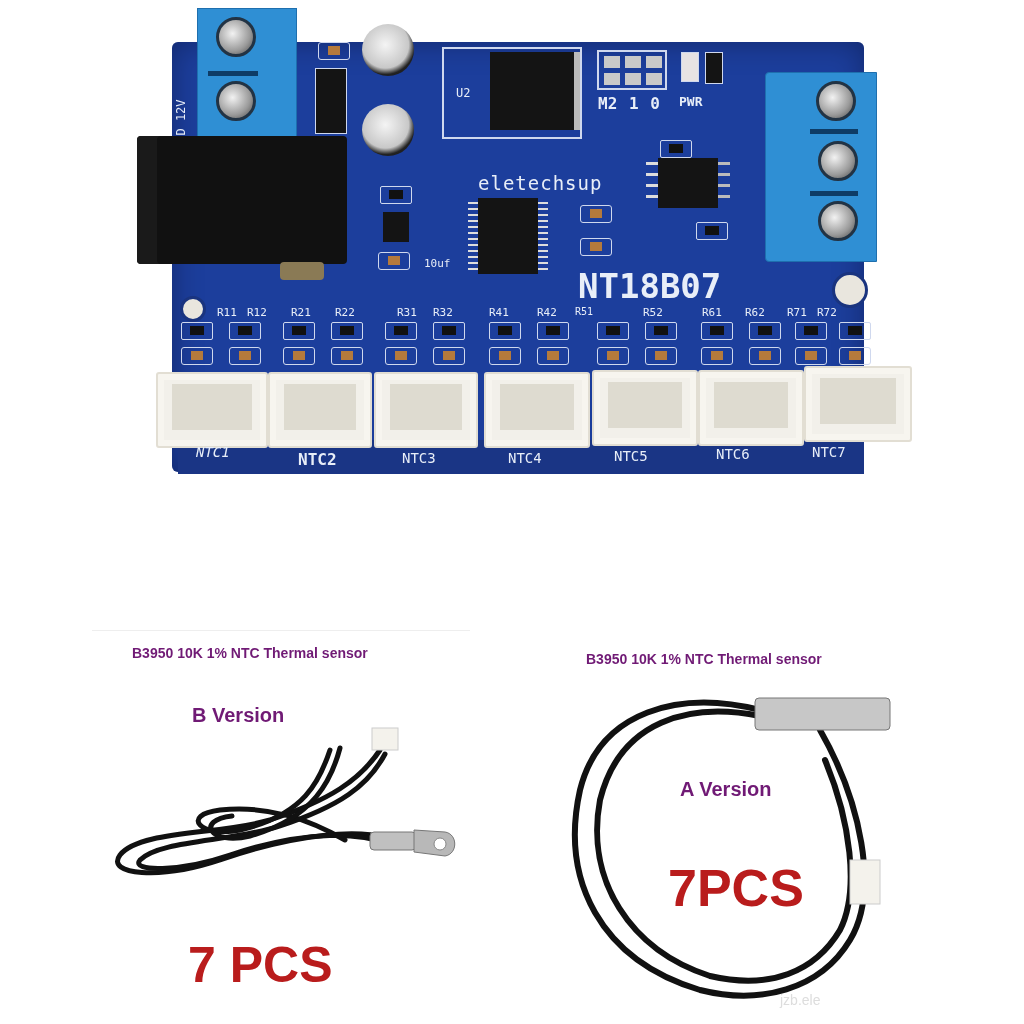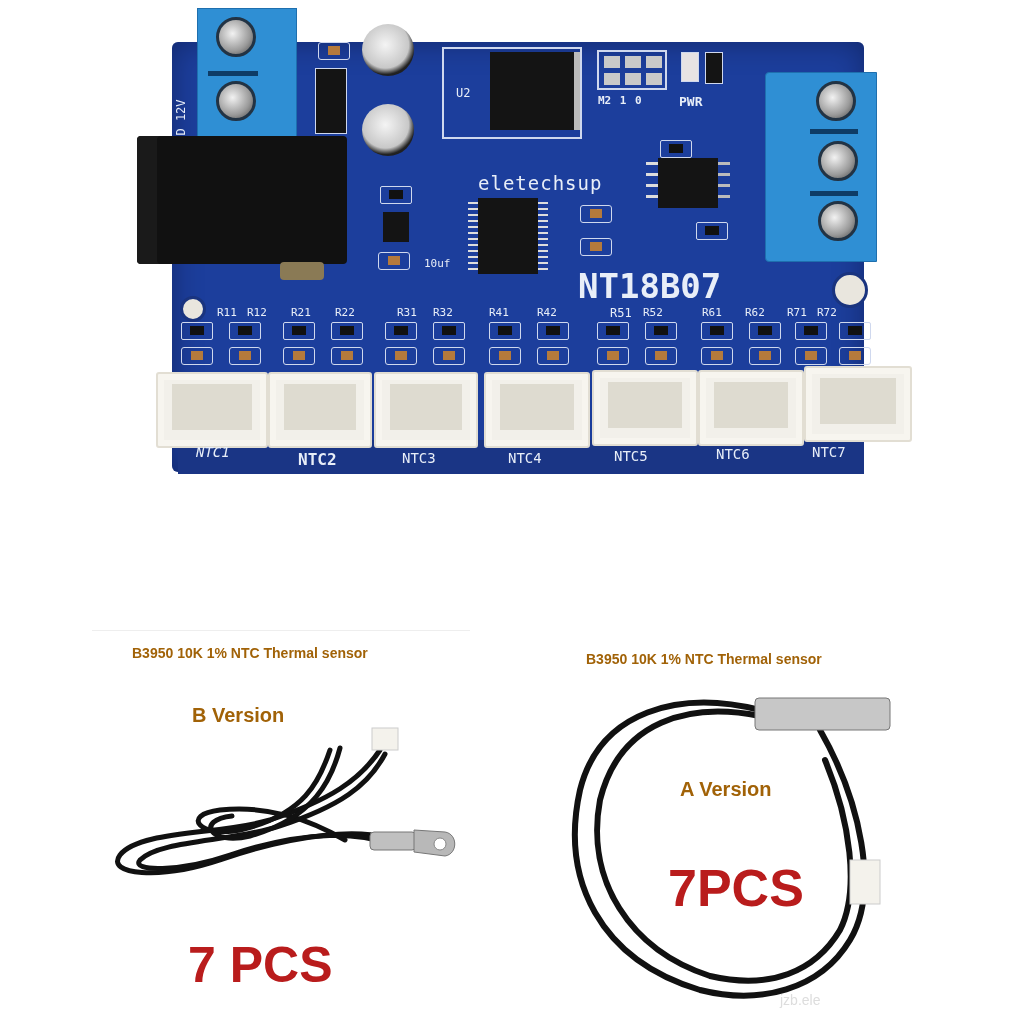--- a/index.html
+++ b/index.html
@@ -14,21 +14,21 @@
   .screw{width:34px;height:34px;border-radius:50%;background:radial-gradient(circle at 40% 40%,#f2f2f2,#9a9a9a 60%,#444 100%);border:3px solid #234;}
   .cap{width:52px;height:52px;border-radius:50%;background:radial-gradient(circle at 45% 40%,#f4f4f4,#c8c8c8 55%,#222 70%,#111 100%);}
   .chip{background:#141414;}
   .smd{width:30px;height:16px;border:1px solid #cfd8ee;border-radius:3px;}
   .smd::after{content:"";position:absolute;left:9px;top:3px;width:12px;height:9px;background:#b57a3c;}
   .res{width:30px;height:16px;border:1px solid #cfd8ee;border-radius:2px;}
   .res::after{content:"";position:absolute;left:8px;top:3px;width:14px;height:9px;background:#111;}
   .jst{background:#f2f0ea;border:2px solid #e2ded3;border-radius:3px;box-shadow:inset 0 0 0 6px #f7f5ef;}
   .jst-inner{position:absolute;left:14px;top:10px;right:14px;bottom:16px;background:#dedbd0;}
   .hole{width:30px;height:30px;border-radius:50%;background:#e9e6de;border:3px solid #1a347f;}
-  .red{color:#a16207;font-weight:bold;font-family:"Liberation Sans",sans-serif;}
+  .red{color:#701a75;font-weight:bold;font-family:"Liberation Sans",sans-serif;}
   .purple{color:#b91c1c;font-weight:bold;font-family:"Liberation Sans",sans-serif;}
 </style>
 </head>
 <body>
 
 <div class="abs pcb"></div>
 <div class="abs pcb-strip"></div>
 
 <div class="abs silk" style="left:174px;top:60px;width:20px;height:90px;font-size:12px;writing-mode:vertical-rl;transform:rotate(180deg);">GND 12V</div>
 
@@ -57,21 +57,21 @@
 <div class="abs silk" style="left:456px;top:86px;font-size:12px;">U2</div>
 
 <div class="abs" style="left:597px;top:50px;width:70px;height:40px;border:2px solid #cfd8ee;display:grid;grid-template-columns:repeat(3,16px);gap:5px;padding:4px 5px;box-sizing:border-box;">
   <div style="background:#c9c9c9;height:12px;"></div>
     <div style="background:#c9c9c9;height:12px;"></div>
     <div style="background:#c9c9c9;height:12px;"></div>
   <div style="background:#c9c9c9;height:12px;"></div>
     <div style="background:#c9c9c9;height:12px;"></div>
     <div style="background:#c9c9c9;height:12px;"></div>
 </div>
-<div class="abs silk" style="left:598px;top:94px;font-size:11px;font-weight:bold;word-spacing:2px;">M2 1 0</div>
+<div class="abs silk" style="left:598px;top:94px;font-size:16px;font-weight:bold;word-spacing:2px;">M2 1 0</div>
 
 <div class="abs" style="left:681px;top:52px;width:16px;height:28px;background:#e8e3e3;border:1px solid #cfd8ee;"></div>
 <div class="abs chip" style="left:705px;top:52px;width:16px;height:30px;border:1px solid #cfd8ee;"></div>
 <div class="abs silk" style="left:679px;top:94px;font-size:13px;font-weight:bold;">PWR</div>
 
 <div class="abs silk" style="left:478px;top:172px;font-size:19px;letter-spacing:1px;">eletechsup</div>
 
 <div class="abs chip" style="left:478px;top:198px;width:60px;height:76px;"></div>
 <div class="abs" style="left:468px;top:202px;width:10px;height:68px;background:repeating-linear-gradient(#ddd 0 2px,transparent 2px 6px);"></div>
 <div class="abs" style="left:538px;top:202px;width:10px;height:68px;background:repeating-linear-gradient(#ddd 0 2px,transparent 2px 6px);"></div>
@@ -100,21 +100,21 @@
 
 <div class="abs" style="left:175px;top:306px;width:690px;height:16px;">
   <span class="abs silk" style="left:42px;font-size:11px;">R11</span>
   <span class="abs silk" style="left:72px;font-size:11px;">R12</span>
   <span class="abs silk" style="left:116px;font-size:11px;">R21</span>
   <span class="abs silk" style="left:160px;font-size:11px;">R22</span>
   <span class="abs silk" style="left:222px;font-size:11px;">R31</span>
   <span class="abs silk" style="left:258px;font-size:11px;">R32</span>
   <span class="abs silk" style="left:314px;font-size:11px;">R41</span>
   <span class="abs silk" style="left:362px;font-size:11px;">R42</span>
-  <span class="abs silk" style="left:435px;font-size:12px;">R51</span>
+  <span class="abs silk" style="left:400px;font-size:10px;">R51</span>
   <span class="abs silk" style="left:468px;font-size:11px;">R52</span>
   <span class="abs silk" style="left:527px;font-size:11px;">R61</span>
   <span class="abs silk" style="left:570px;font-size:11px;">R62</span>
   <span class="abs silk" style="left:612px;font-size:11px;">R71</span>
   <span class="abs silk" style="left:642px;font-size:11px;">R72</span>
 </div>
 
 <div class="abs" style="left:175px;top:322px;width:690px;height:20px;">
   <div class="abs res" style="left:6px;"></div>
     <div class="abs res" style="left:54px;"></div>

